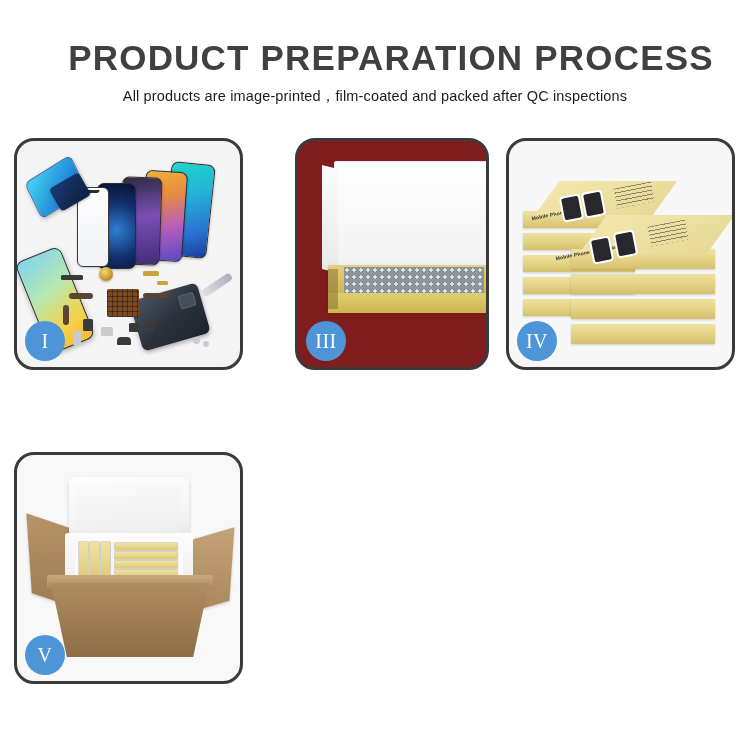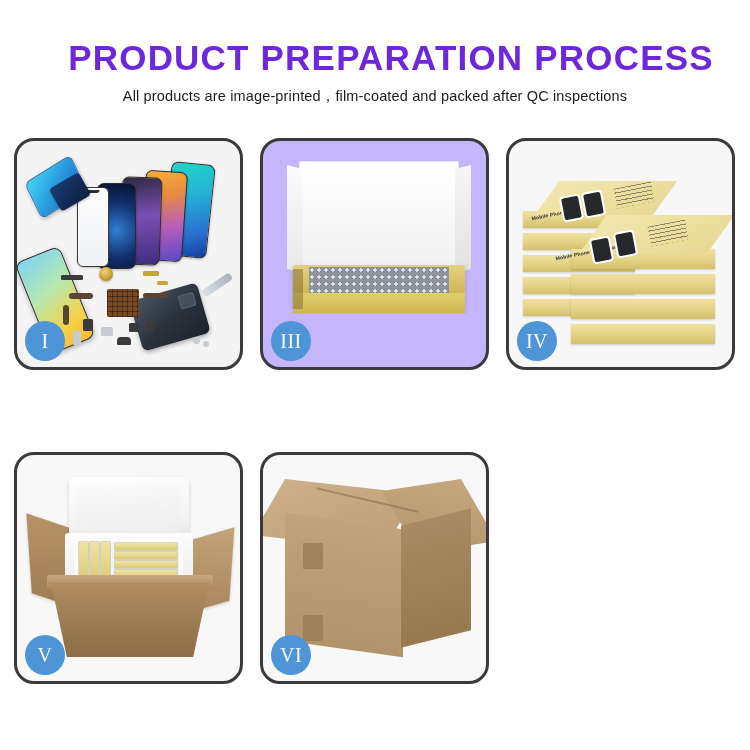--- a/index.html
+++ b/index.html
@@ -27,21 +27,21 @@
     left: 0;
     top: 40px;
     width: 750px;
     text-align: center;
   }
   .title {
     font-family: "Liberation Sans", sans-serif;
     font-size: 35px;
     font-weight: bold;
     letter-spacing: 1.2px;
-    color: #6d28d9;
+    color: #404040;
     line-height: 1;
     white-space: nowrap;
     padding-left: 32px;
   }
   .subtitle {
     margin-top: 14px;
     font-family: "Liberation Sans", sans-serif;
     font-size: 14.5px;
     font-weight: normal;
     letter-spacing: 0.15px;
@@ -202,21 +202,21 @@
   }
   .screen-inside::before{
     content:''; position:absolute; left:16px; top:72px; width:14px; height:96px;
     background:#121418; border-radius:2px;
   }
   .tape {
     position:absolute; width:13px; height:11px; background:#d7a863; border-radius:1px; opacity:.92;
   }
 
   
-  .p3 { background:#c4b5fd; }
+  .p3 { background:#7f1d1d;margin-left:35px; }
   .box3-lid {
     position:absolute; left:36px; top:20px; width:160px; height:116px;
     background: linear-gradient(180deg,#ffffff 0%,#f3f3f3 60%,#e6e6e6 100%);
     border-radius:3px 3px 0 0;
     box-shadow: inset 0 0 0 1px #eaeaea;
   }
   .box3-lid::before{
     content:''; position:absolute; left:-12px; top:6px; width:16px; height:104px;
     background:linear-gradient(180deg,#fbfbfb,#e9e9e9); transform:skewY(14deg);
   }
@@ -473,27 +473,15 @@
           <div class="ybar" style="left:40px; top:13px; width:62px; height:7px;"></div>
           <div class="ybar" style="left:40px; top:22px; width:62px; height:7px;"></div>
           <div class="ybar" style="left:40px; top:31px; width:62px; height:7px;"></div>
         </div>
         <div class="carton-rim"></div>
         <div class="carton-body"></div>
       </div>
       <div class="badge">V</div>
     </div>
 
-    <div class="panel p6">
-      <div class="panel-photo">
-        <div class="c6-top"></div>
-        <div class="c6-top2"></div>
-        <div class="c6-left"></div>
-        <div class="c6-right"></div>
-        <div class="c6-seam" style="left:52px; top:44px; width:104px; height:2px; transform:rotate(13deg);"></div>
-        <div class="c6-tape" style="left:40px; top:88px;"></div>
-        <div class="c6-tape" style="left:40px; top:160px;"></div>
-      </div>
-      <div class="badge">VI</div>
-    </div>
 
   </div>
 </div>
 
 </body></html>

